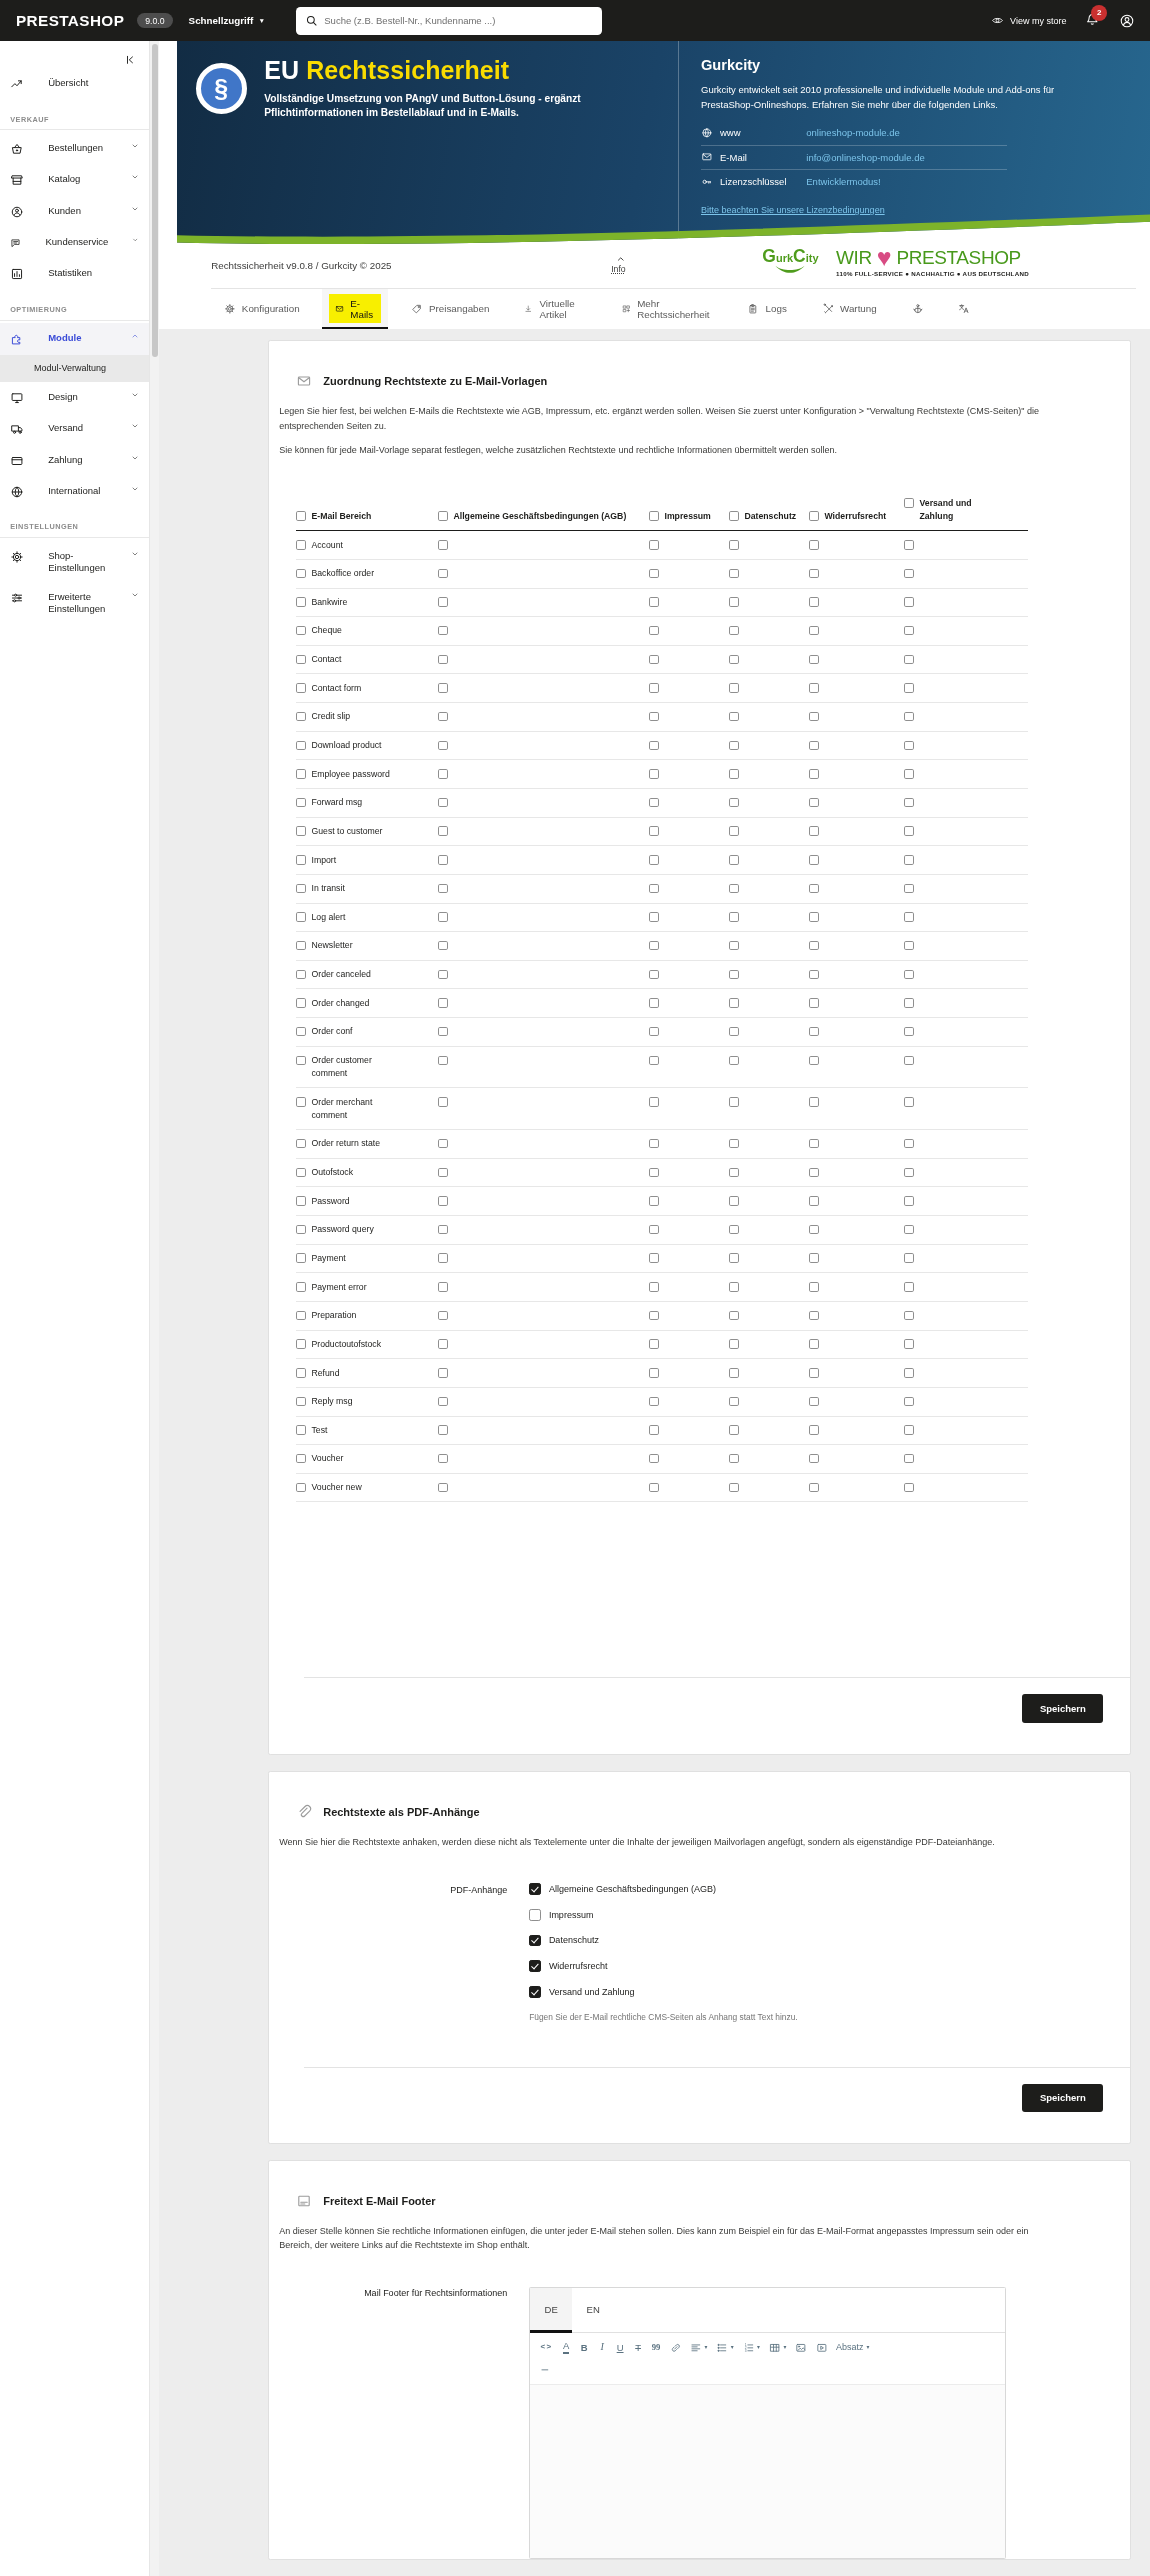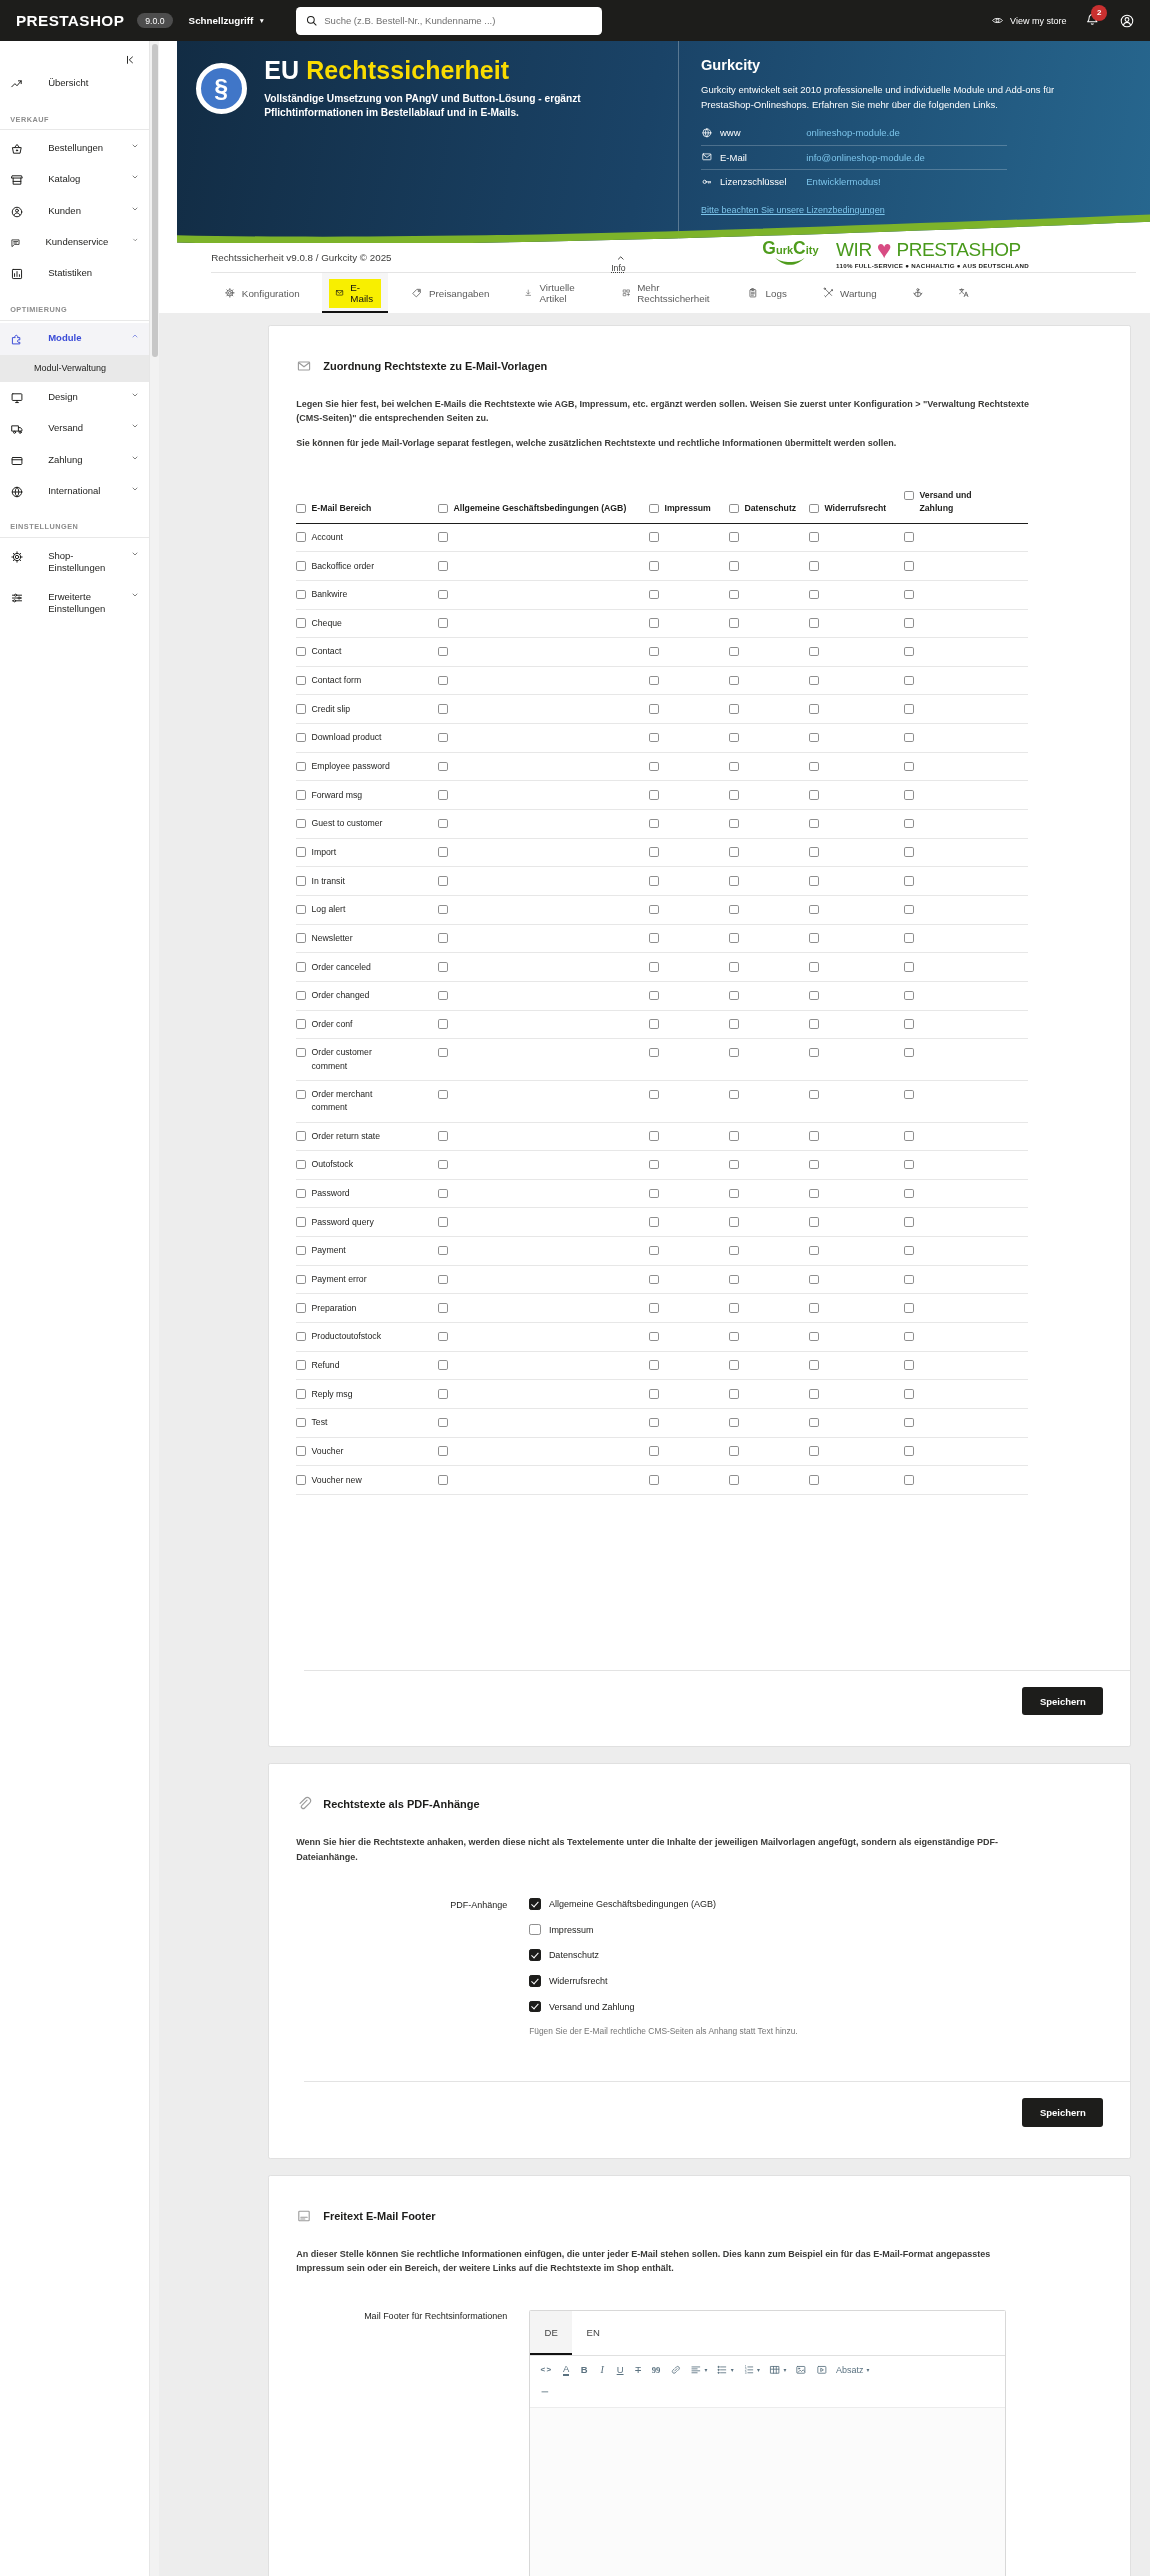--- a/index.html
+++ b/index.html
@@ -93,21 +93,21 @@
   .tab.active::after { content:""; position:absolute; left:0; right:0; bottom:0; height:2.2px; background:#111; }
   .tab.active .hl { background:#f8ef00; color:#111; }
   .tab.ml-auto { margin-left:auto; }
 
   
   .content { flex:1; background:#ededed; padding:11.7px 19.7px 0 109px; }
   .panel { background:#fff; border:0.7px solid #e0e0e0; border-radius:2.2px; margin-bottom:16px; }
   .panel-head { display:flex; align-items:center; gap:11px; padding:32px 27px 0; }
   .panel-title { font-size:11px; font-weight:bold; }
   .head-icon { color:#9b9b9b; flex:none; }
-  .panel-intro { padding:0 27px; margin-top:23px; font-size:9px; color:#3a3a38; line-height:1.6; max-width:794px;font-weight:bold; }
+  .panel-intro { padding:0 10px; margin-top:15px; font-size:9px; color:#3a3a38; line-height:1.6; max-width:794px; }
   .panel-intro p + p { margin-top:10.2px; }
   .panel-foot { border-top:0.7px solid #e3e3e3; padding:16px 27px 31px; display:flex; justify-content:flex-end;margin-left:35px; }
   .btn-save { background:#1d1d1b; color:#fff; font-size:9.5px; font-weight:bold; padding:8.7px 17.5px; border-radius:2.9px; border:none;
     font-family:inherit; cursor:pointer; }
 
   
   .cb { display:inline-block; width:9.5px; height:9.5px; border:1.1px solid #8f8f8f; border-radius:1.8px; background:#fff; flex:none; cursor:pointer; position:relative; }
   .cb.lg { width:11.7px; height:11.7px; border-radius:2.2px; }
   .cb.checked { background:#1d1d1b; border-color:#1d1d1b; }
   .cb.checked::after { content:""; position:absolute; left:29%; top:6%; width:30%; height:60%;

